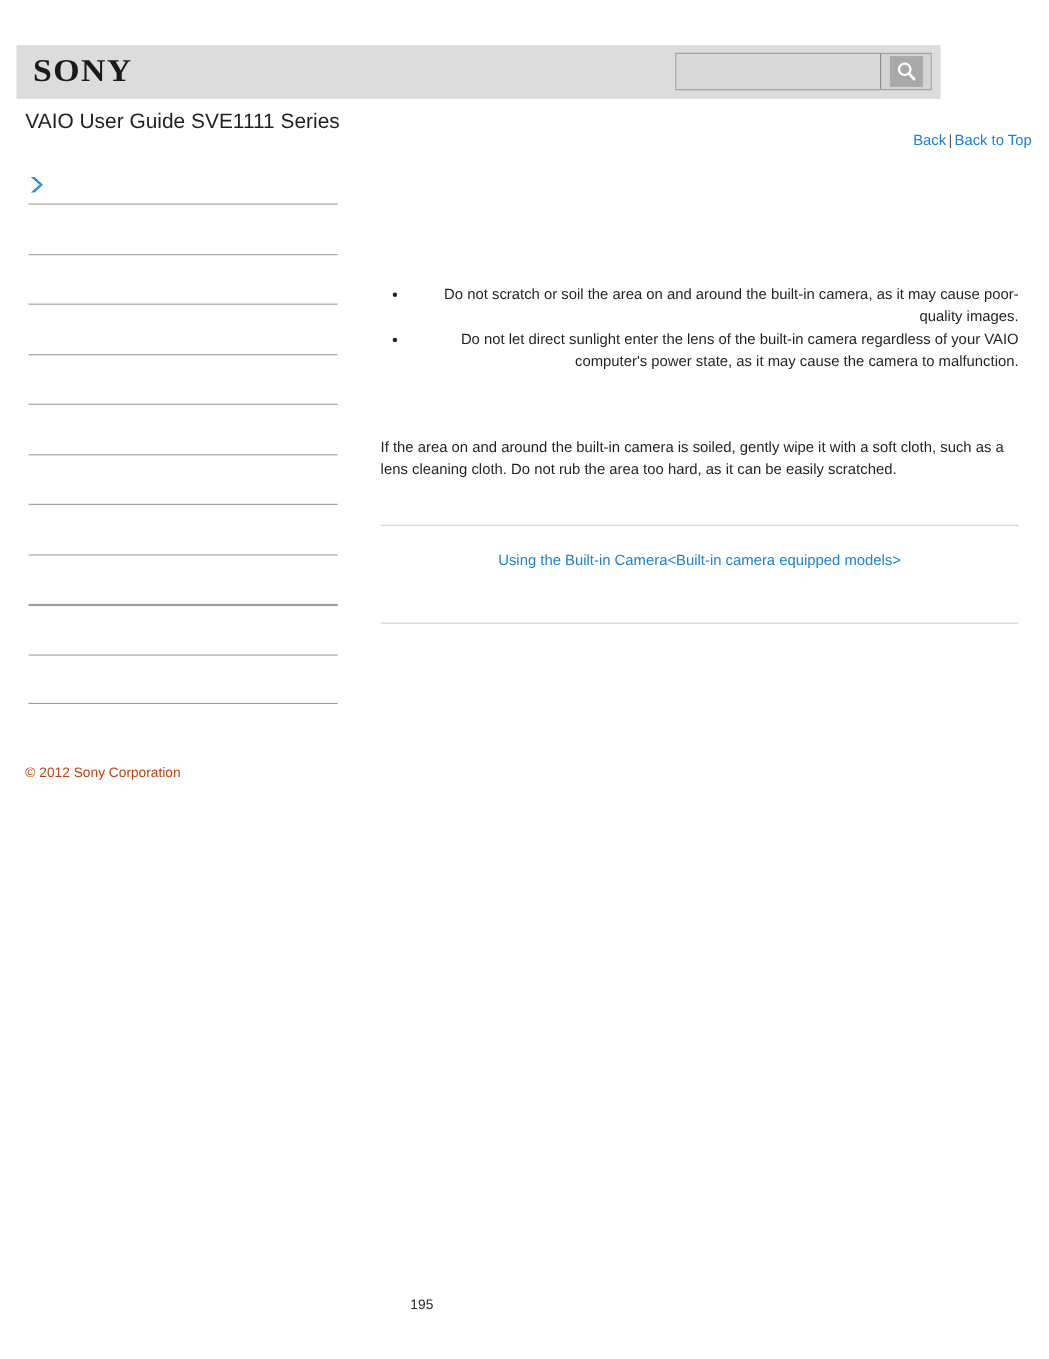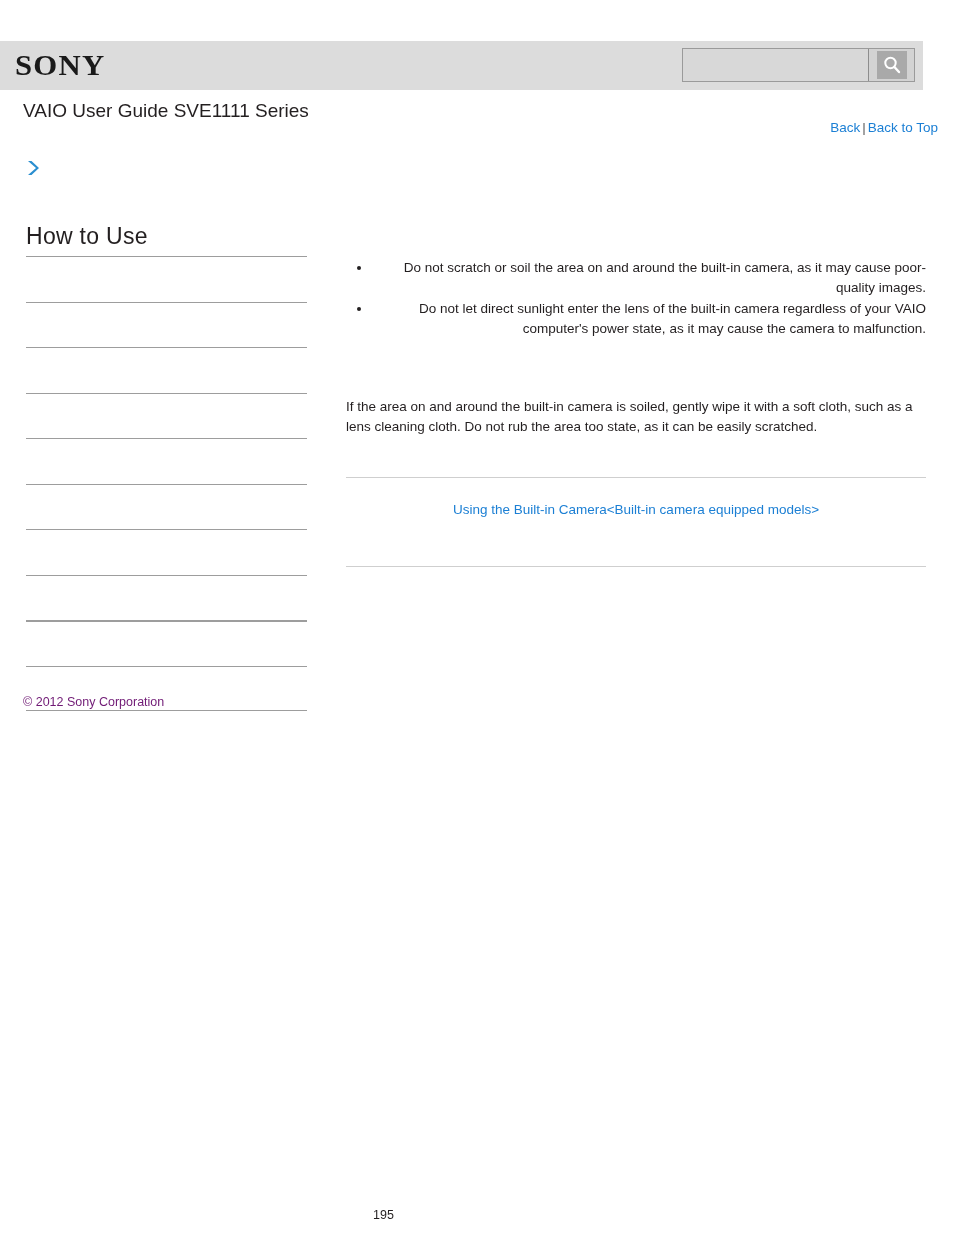--- a/index.html
+++ b/index.html
@@ -12,23 +12,23 @@
     background: #ffffff;
     font-family: "Liberation Sans", sans-serif;
     color: #231f20;
     position: relative;
     overflow: hidden;
   }
 
   
   .header-bar {
     position: absolute;
-    left: 0;
+    left: 15px;
     top: 41px;
-    width: 923px;
+    width: 840px;
     height: 49px;
     background: #dcdcdc;
     box-sizing: border-box;
   }
   .sony-logo {
     position: absolute;
     left: 15px;
     top: 9px;
     font-family: "Liberation Serif", serif;
     font-size: 29px;
@@ -157,21 +157,21 @@
     border-top: 2px solid #9d9d9d;
   }
   .nav-item.last {
     border-bottom: 1px solid #9d9d9d;
   }
   .copyright {
     position: absolute;
     left: 23px;
     top: 694px;
     font-size: 12.5px;
-    color: #701a75;
+    color: #c2410c;
     line-height: 16px;
     white-space: nowrap;
   }
 
   
   .content {
     position: absolute;
     left: 346px;
     top: 258px;
     width: 580px;
@@ -226,21 +226,20 @@
 
   
   .page-number {
     position: absolute;
     left: 0;
     top: 1179px;
     width: 767px;
     text-align: center;
     font-size: 12.5px;
     color: #231f20;
-    margin-top: 29px;
   }
 </style>
 </head>
 <body>
 
 <div class="header-bar">
   <div class="sony-logo">SONY</div>
 
   <div class="search-wrap">
     <input class="search-input" type="text" value="" placeholder="" style="">
@@ -262,21 +261,20 @@
   </div>
 </div>
 
 <div class="sidebar">
   <span class="chevron-icon">
     <svg width="18" height="20" viewBox="0 0 18 20" aria-hidden="true">
       <path d="M3 3 L11 10 L3 17 L6.5 17 L14 10 L6.5 3 Z" fill="#2b8fd0"></path>
     </svg>
   </span>
 
-  <h1 class="sidebar-heading">How to Use</h1>
 
   <ul class="nav-list">
     <li class="nav-item"></li>
     <li class="nav-item"></li>
     <li class="nav-item"></li>
     <li class="nav-item"></li>
     <li class="nav-item"></li>
     <li class="nav-item"></li>
     <li class="nav-item"></li>
     <li class="nav-item"></li>
@@ -286,21 +284,21 @@
 </div>
 
 <div class="copyright">© 2012 Sony Corporation</div>
 
 <div class="content">
   <ul class="bullets">
     <li>Do not scratch or soil the area on and around the built-in camera, as it may cause poor-quality images.</li>
     <li>Do not let direct sunlight enter the lens of the built-in camera regardless of your VAIO computer's power state, as it may cause the camera to malfunction.</li>
   </ul>
 
-  <p class="para">If the area on and around the built-in camera is soiled, gently wipe it with a soft cloth, such as a lens cleaning cloth. Do not rub the area too state, as it can be easily scratched.</p>
+  <p class="para">If the area on and around the built-in camera is soiled, gently wipe it with a soft cloth, such as a lens cleaning cloth. Do not rub the area too hard, as it can be easily scratched.</p>
 
   <hr class="rule first">
 
   <a class="related-link" href="#">Using the Built-in Camera&lt;Built-in camera equipped models&gt;</a>
 
   <hr class="rule second">
 </div>
 
 <div class="page-number">195</div>
 

